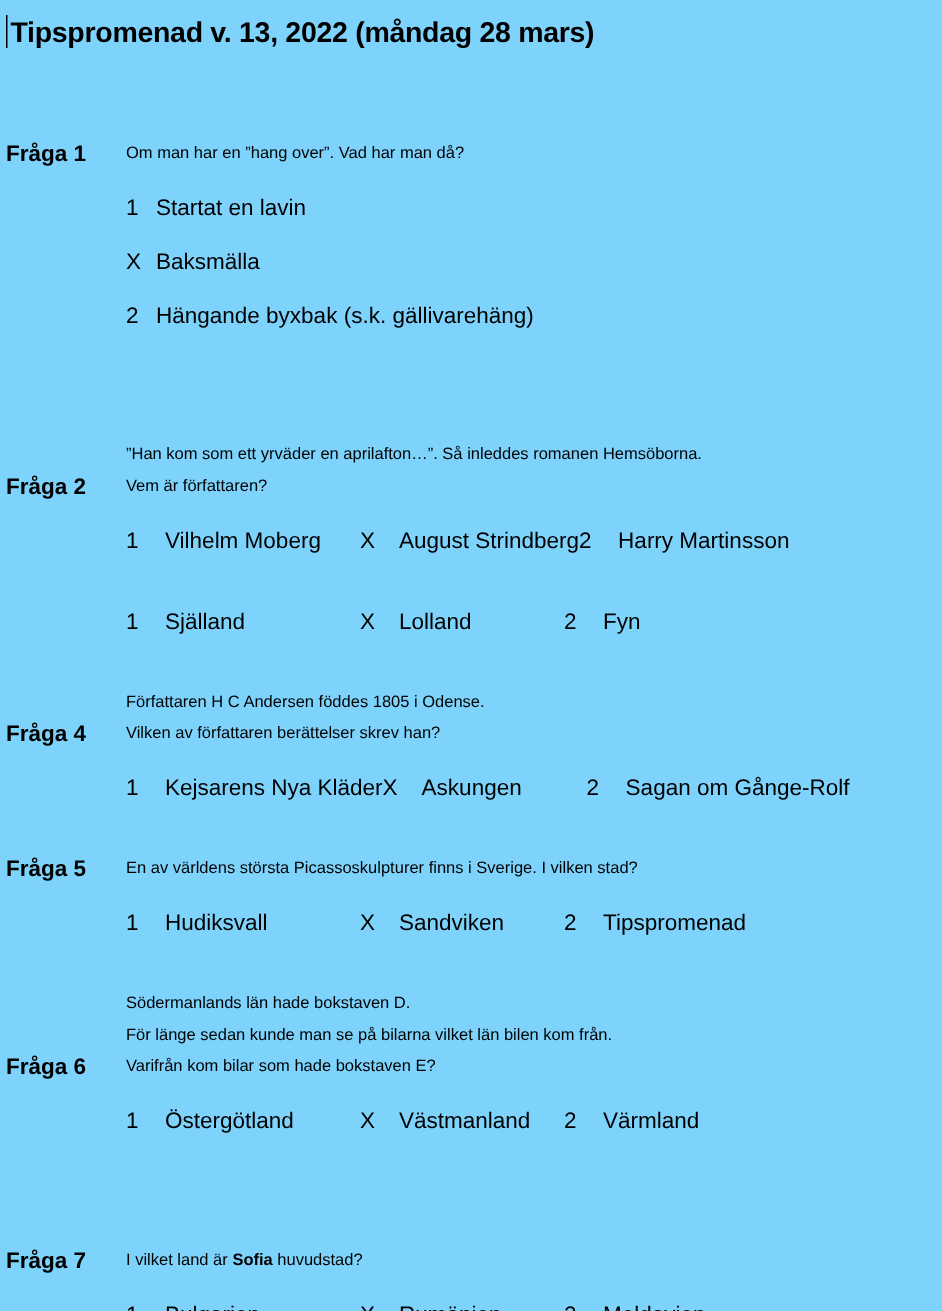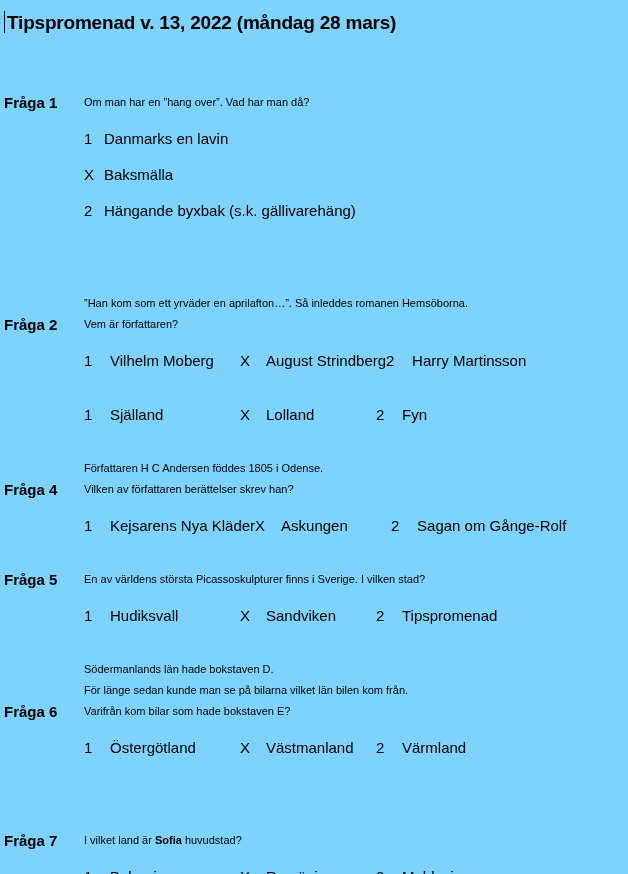--- a/index.html
+++ b/index.html
@@ -66,21 +66,21 @@
   <div class="question gap-xl">
     <div class="q-row">
       <div class="q-label">Fråga 1</div>
       <div class="q-body">
         <div class="q-line">Om man har en ”hang over”. Vad har man då?</div>
       </div>
     </div>
     <div class="opts">
       <div class="opt-stack">
         <span class="opt-marker">1</span>
-        <span class="opt-text">Danmarks en lavin</span>
+        <span class="opt-text">Startat en lavin</span>
       </div>
       <div class="opt-stack">
         <span class="opt-marker">X</span>
         <span class="opt-text">Baksmälla</span>
       </div>
       <div class="opt-stack">
         <span class="opt-marker">2</span>
         <span class="opt-text">Hängande byxbak (s.k. gällivarehäng)</span>
       </div>
     </div>

